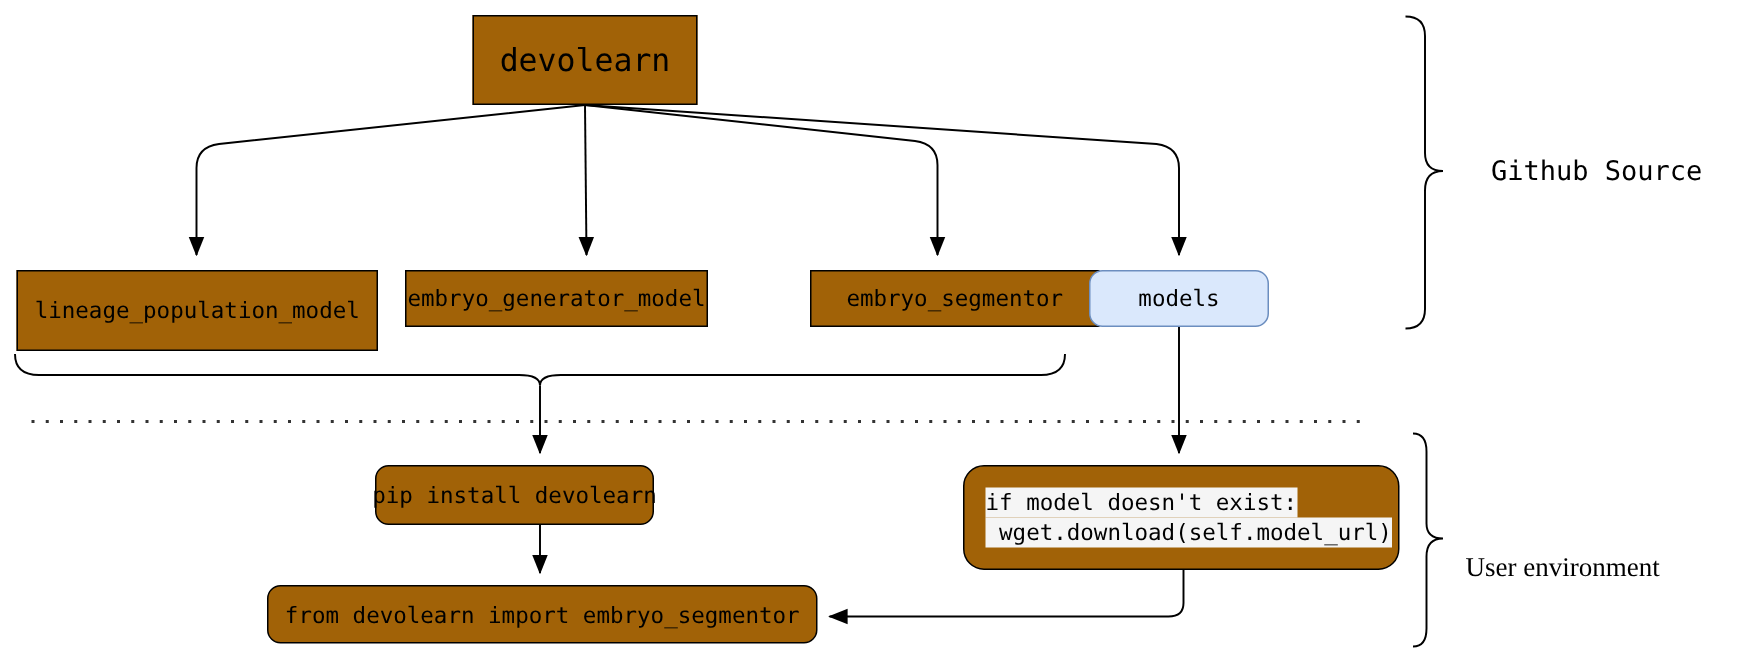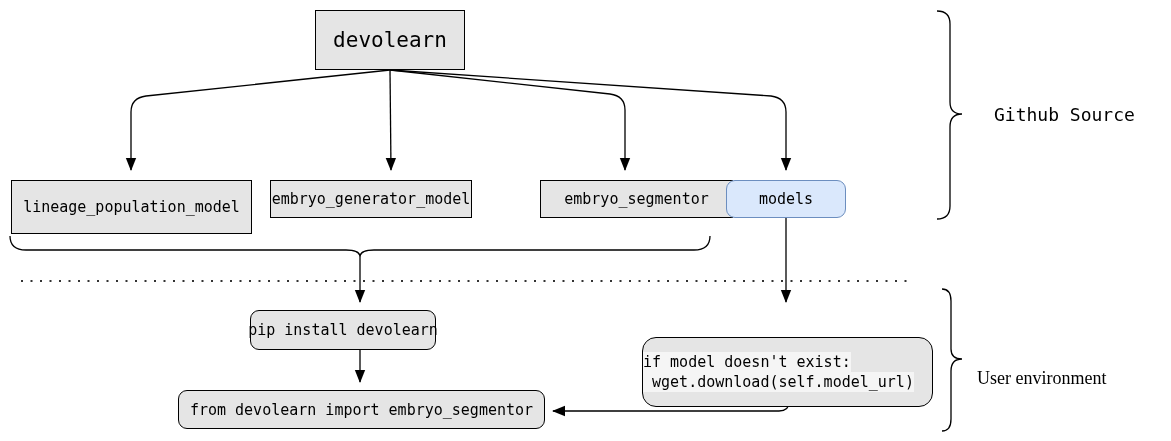--- a/index.html
+++ b/index.html
@@ -17,21 +17,21 @@
     left: 0; top: 0;
     width: 1171px; height: 441px;
     z-index: 1;
   }
   .node {
     position: absolute;
     z-index: 2;
     display: flex;
     align-items: center;
     justify-content: center;
-    background: #e5e5e5;
+    background: #a16207;
     border: 1.3px solid #000000;
     font-size: 15px;
     white-space: pre;
     box-sizing: border-box;
   }
   .node-root {
     left: 315px; top: 10px; width: 150px; height: 60px;
     font-size: 21px;
   }
   .node-lineage   { left: 11px;  top: 180px; width: 241px; height: 54px; }
@@ -45,21 +45,21 @@
   }
   .node-rounded { border-width: 1.5px; border-radius: 9px; }
   .node-pip    { left: 250px; top: 310px; width: 186px; height: 40px; }
   .node-import { left: 178px; top: 390px; width: 367px; height: 39px; }
   .node-ifbox {
     left: 642px; top: 310px; width: 291px; height: 70px;
     border-radius: 14px;
     flex-direction: column;
     align-items: flex-start;
     justify-content: center;
-    margin-top: 27px;
+    padding-left: 14px;
   }
   .code-line {
     display: inline-block;
     white-space: pre;
     line-height: 20px;
     background: #f5f5f5;
   }
   .section-label {
     position: absolute;
     z-index: 2;

